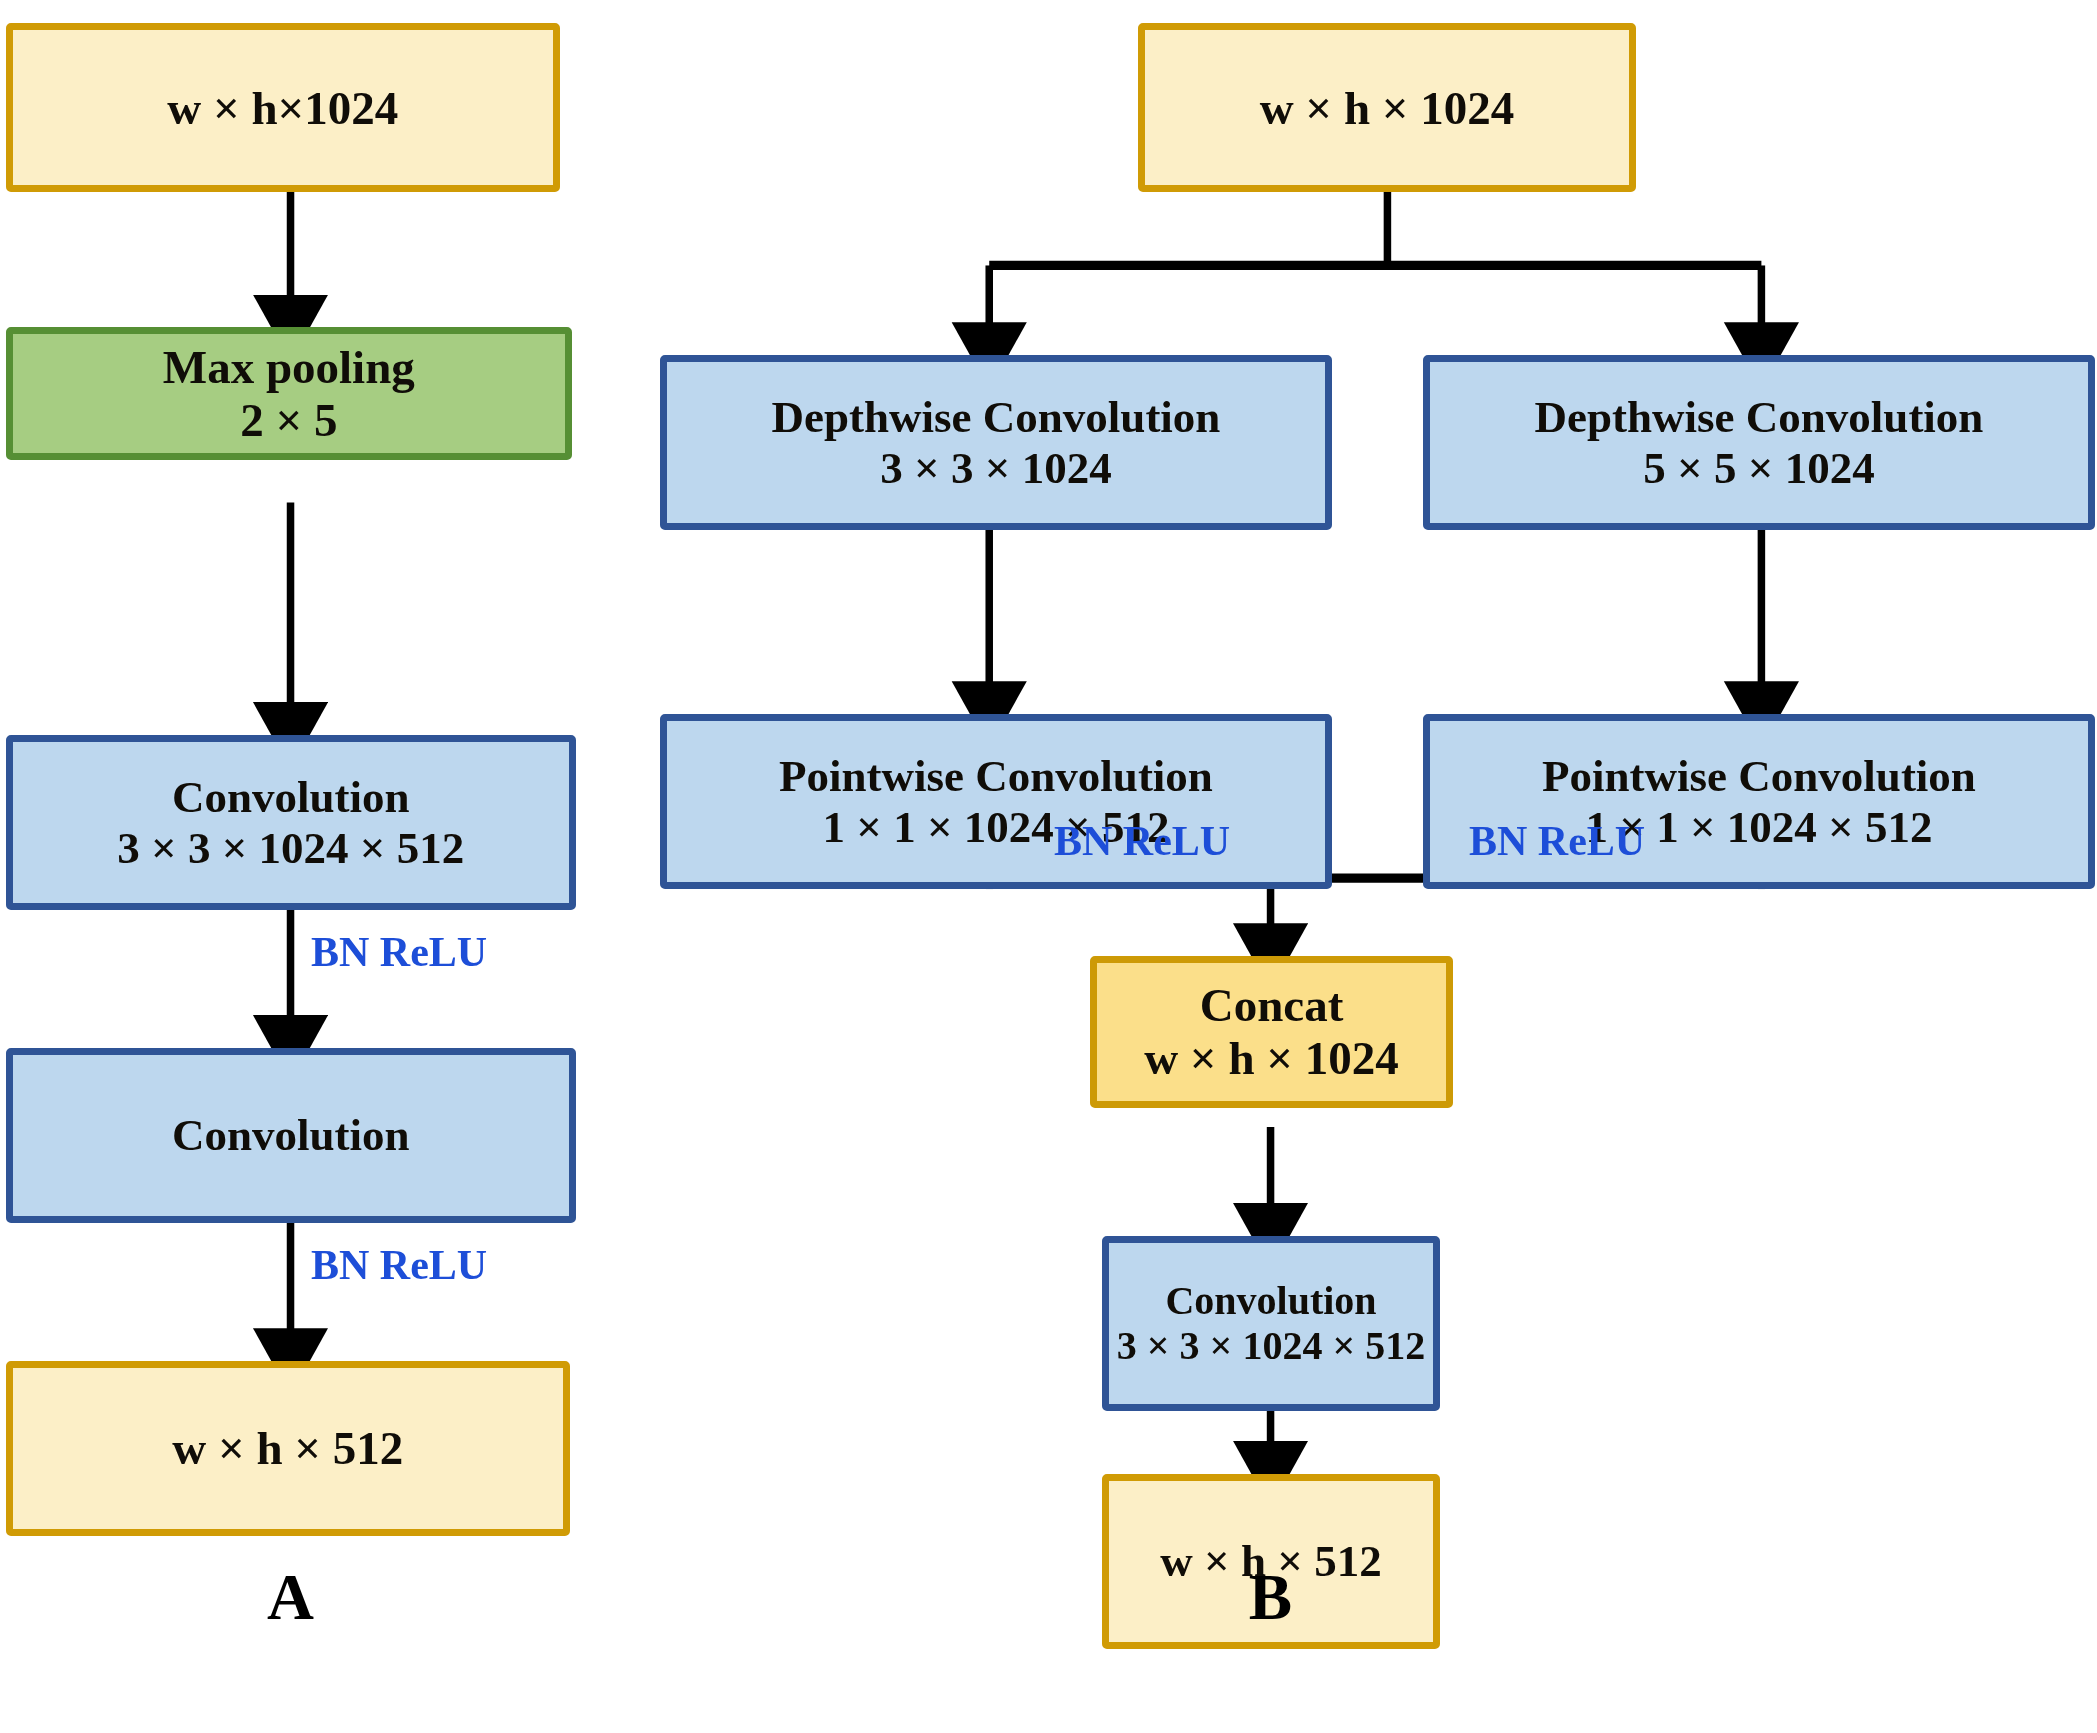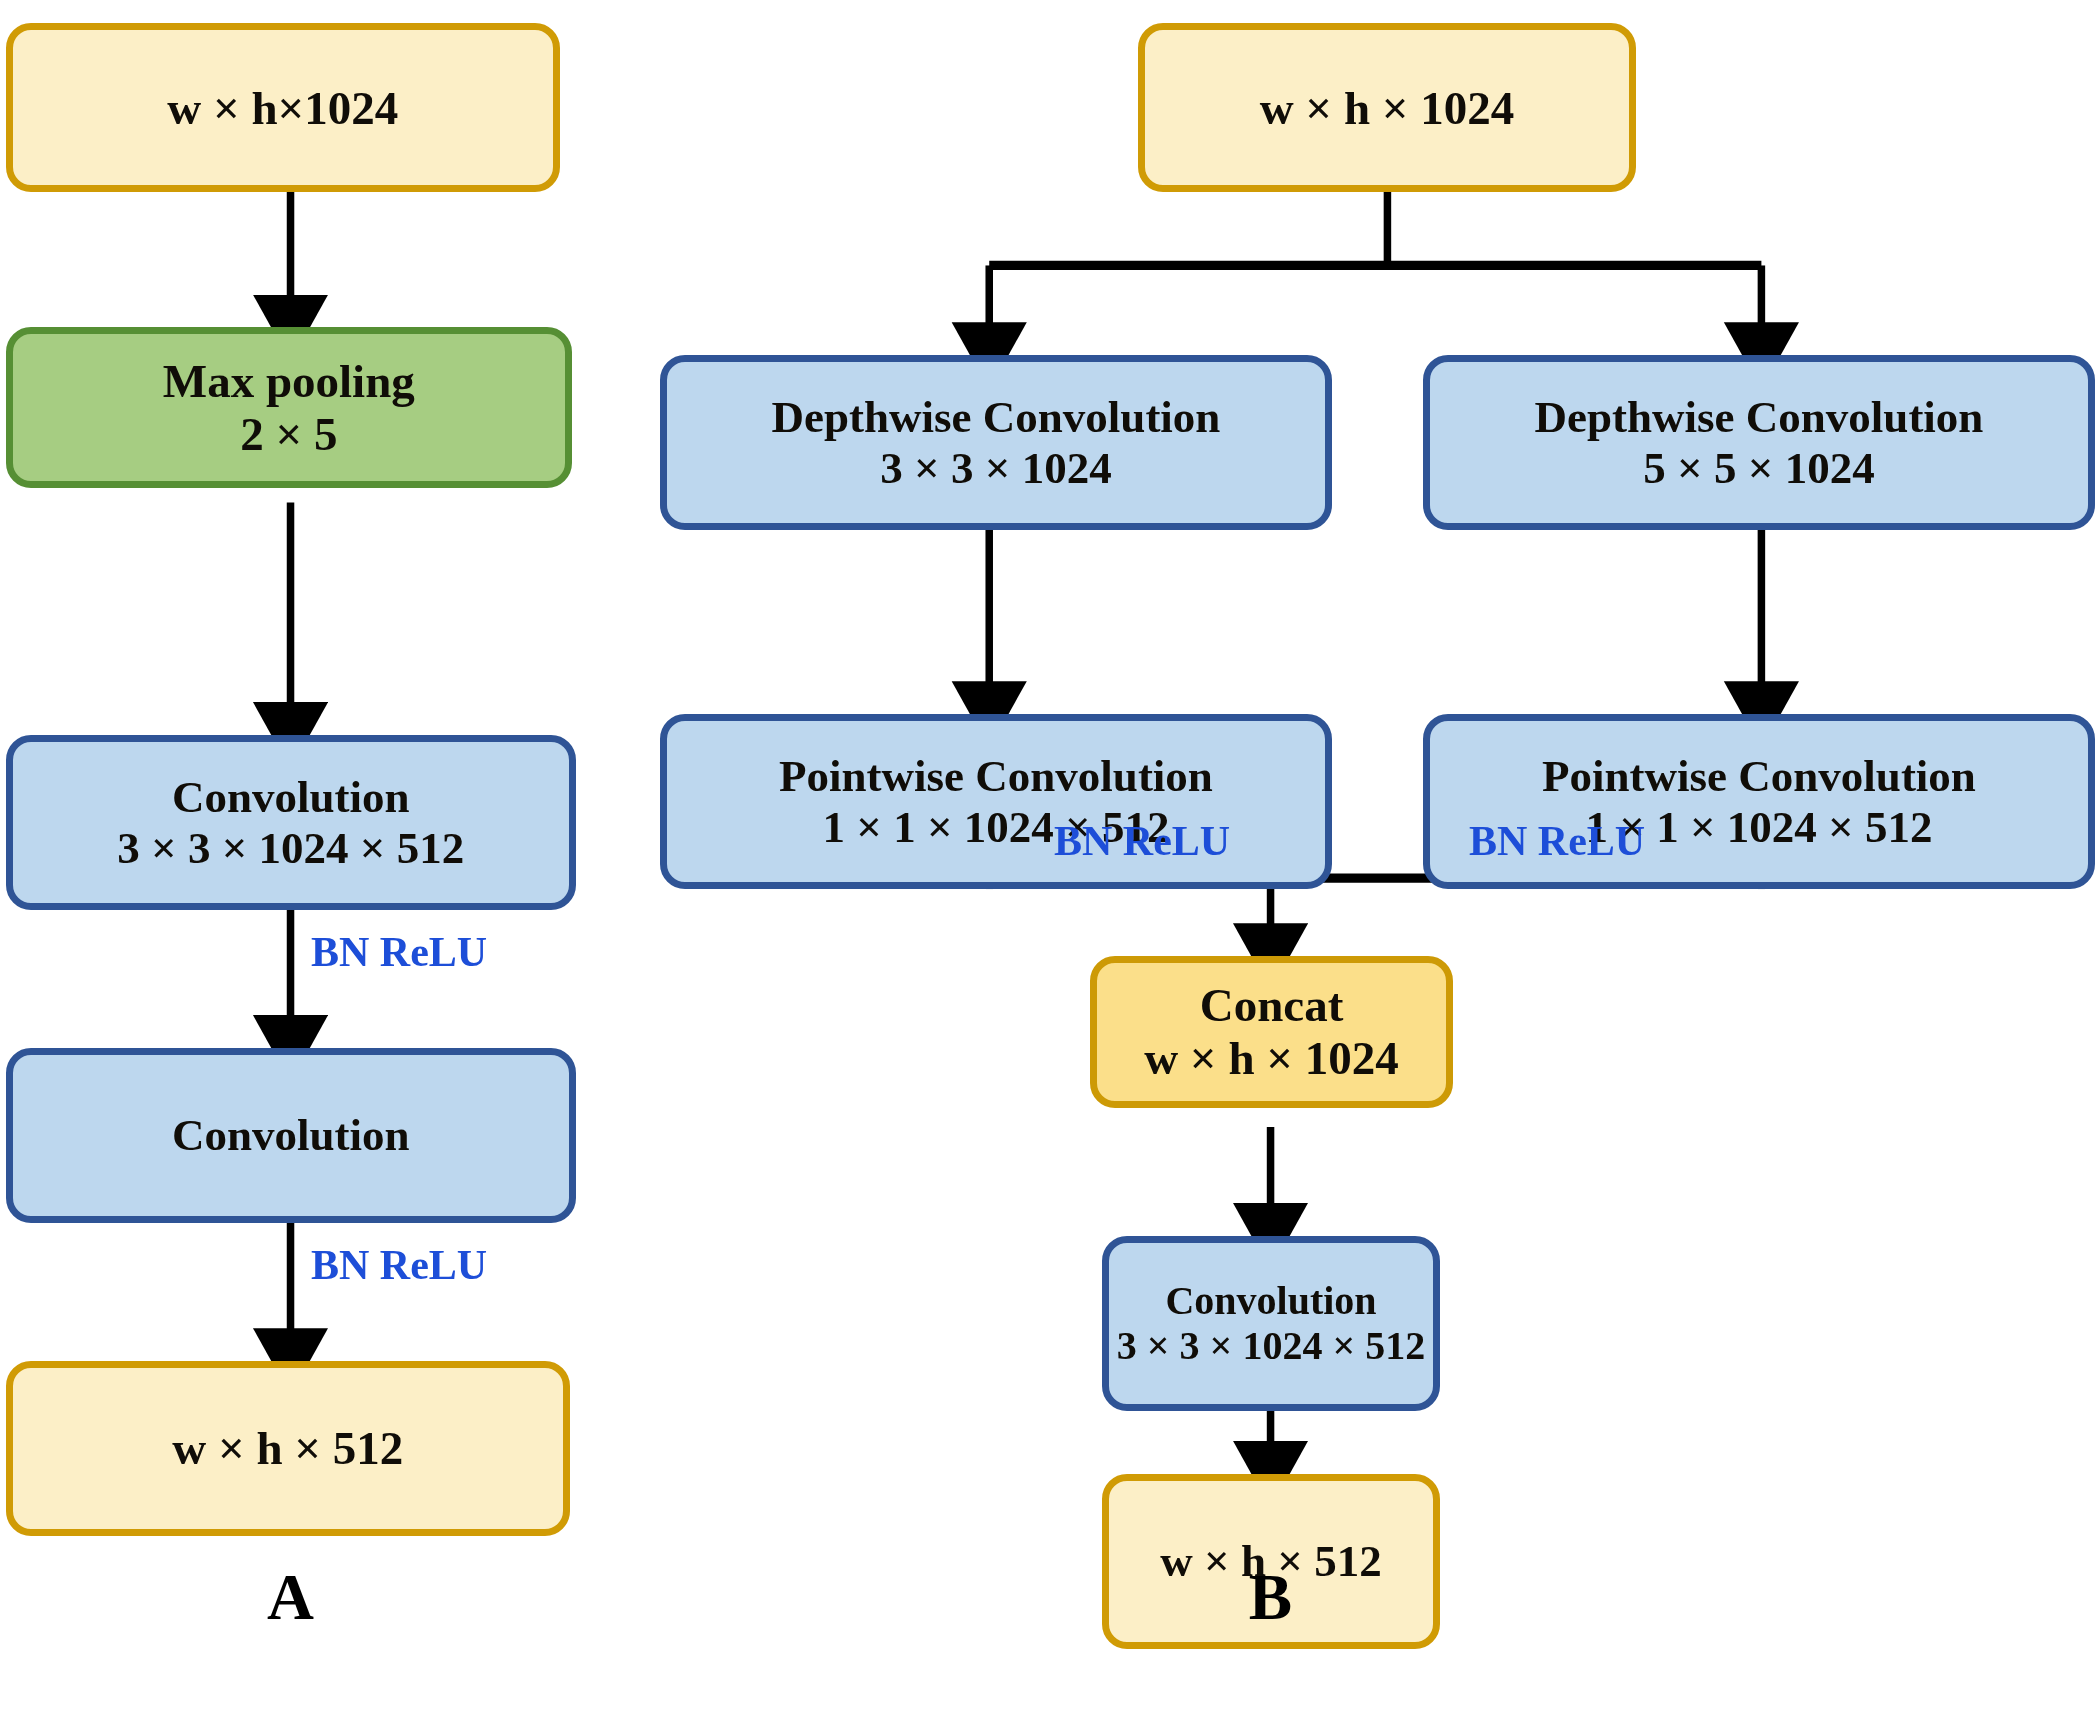--- a/index.html
+++ b/index.html
@@ -3,21 +3,21 @@
 <meta charset="utf-8">
 <style>
   html,body{margin:0;padding:0;background:#ffffff;}
   body{width:2097px;height:1733px;overflow:hidden;
        font-family:"Liberation Serif","DejaVu Serif",serif;}
   #stage{position:relative;width:2097px;height:1733px;background:#fff;}
   svg{position:absolute;left:0;top:0;width:2097px;height:1733px;}
   .nodebox{position:absolute;box-sizing:border-box;display:flex;
            flex-direction:column;align-items:center;justify-content:center;
            text-align:center;font-weight:700;color:#100d08;line-height:1.12;
-           border-radius:25px;}
+           border-radius:5px;}
   .yellow{background:#fcefc7;border:7.5px solid #d09b05;}
   .gold{background:#fbdf8a;border:7.5px solid #cd9a06;}
   .green{background:#a6cd82;border:7.5px solid #568f34;}
   .blue{background:#bdd7ee;border:7.5px solid #2f5496;}
   .l1{display:block;}
   .l2{display:block;}
   .edgelabel{position:absolute;font-weight:700;color:#1d4ed8;white-space:nowrap;}
   .panel-letter{position:absolute;font-weight:700;color:#000;
                 text-align:center;}
 </style>
@@ -52,21 +52,21 @@
     <line x1="1522" y1="1052" x2="1522" y2="1133" stroke="#000" stroke-width="9" marker-end="url(#ah)"></line>
 
     <line x1="1522" y1="1350" x2="1522" y2="1468" stroke="#000" stroke-width="9" marker-end="url(#ah)"></line>
     <line x1="1522" y1="1690" x2="1522" y2="1753" stroke="#000" stroke-width="9" marker-end="url(#ah)"></line>
   </svg>
 
   <div class="nodebox yellow" style="left:5.8px;top:23.4px;width:554px;height:169px;font-size:47px;">
     <span class="l1">w × h×1024</span>
   </div>
 
-  <div class="nodebox green" style="left:5.8px;top:327px;width:566px;height:161px;font-size:47px;">
+  <div class="nodebox green" style="left:5.8px;top:327px;width:566px;height:133px;font-size:47px;">
     <span class="l1">Max pooling</span>
     <span class="l2">2 × 5</span>
   </div>
 
   <div class="nodebox blue" style="left:5.8px;top:735px;width:570px;height:175px;font-size:45px;">
     <span class="l1">Convolution</span>
     <span class="l2">3 × 3 × 1024 × 512</span>
   </div>
 
   <div class="nodebox blue" style="left:5.8px;top:1048px;width:570px;height:175px;font-size:45px;">

